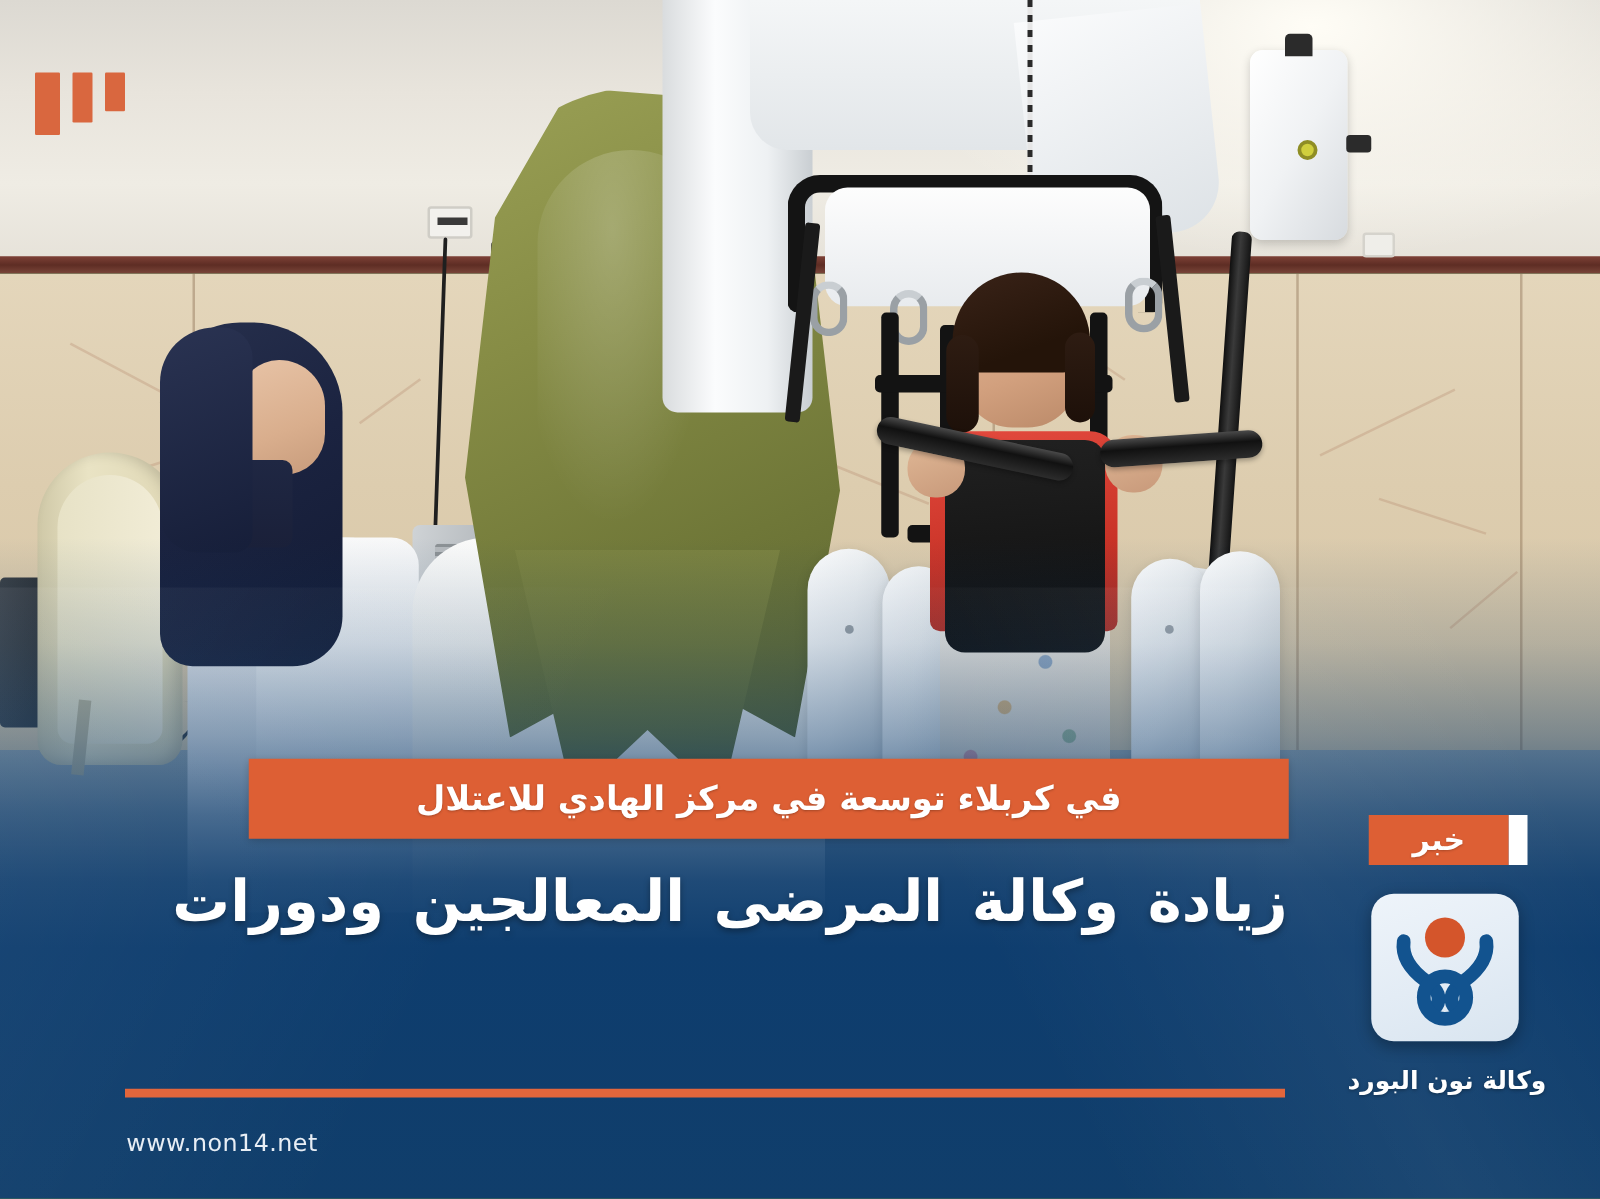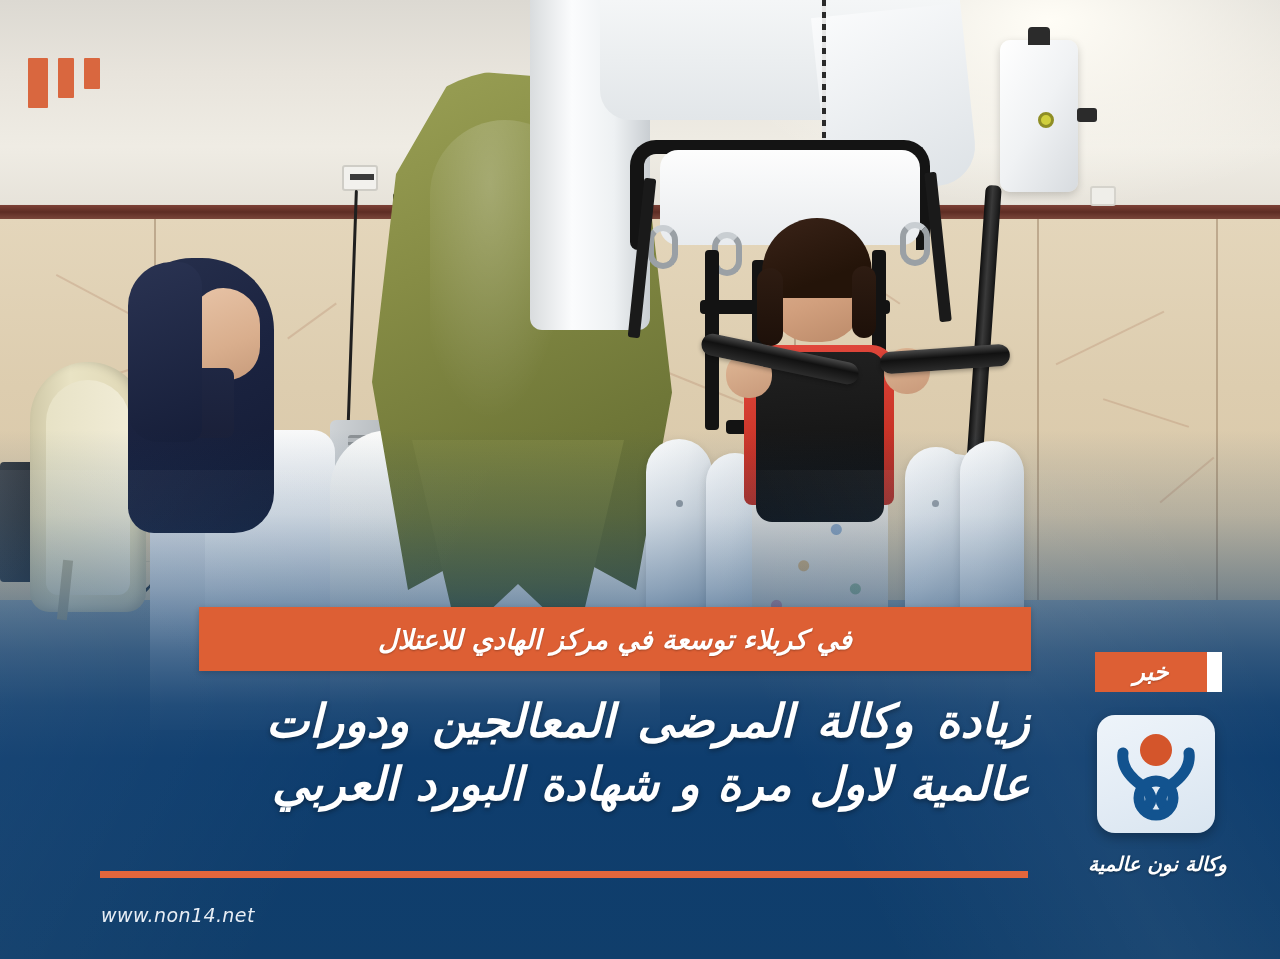--- a/index.html
+++ b/index.html
@@ -5,21 +5,20 @@
 <style>
   * { margin:0; padding:0; box-sizing:border-box; }
   html,body { background:#222; }
   body { font-family:"DejaVu Sans","Liberation Sans",sans-serif; }
 
   .card{
     position:relative;
     width:1280px; height:959px;
     overflow:hidden;
     background:#15803d;
-    font-style:italic;
   }
 
   
   .photo{ position:absolute; inset:0; overflow:hidden; }
 
   
   .wall-top{
     position:absolute; left:0; top:0; width:100%; height:210px;
     background:linear-gradient(180deg,#dcd9d2 0%,#e8e4dc 35%,#efece4 70%,#e6e2d9 100%);
   }
@@ -523,36 +522,35 @@
     <i></i>
     <i></i>
   </div>
 
   <div class="kicker">
     <span>في كربلاء توسعة في مركز الهادي للاعتلال</span>
   </div>
 
   <div class="headline">
     <span class="l1">زيادة وكالة المرضى المعالجين ودورات</span>
-    <span class="l2">عالمية لاول مرة و شهادة البورد العربي</span>
   </div>
 
   <div class="rule"></div>
 
   <div class="site">www.non14.net</div>
 
   <div class="badge">
     <span>خبر</span>
   </div>
   <div class="badge-tab"></div>
 
   <div class="logo">
     <svg viewBox="0 0 118 118" aria-hidden="true">
       <circle cx="59" cy="35" r="16" fill="#d4552b"></circle>
       <path d="M26 38 C24 52 33 62 44 70 C54 77 56 84 52 90" fill="none" stroke="#12538f" stroke-width="11" stroke-linecap="round"></path>
       <path d="M92 38 C94 52 85 62 74 70 C64 77 62 84 66 90" fill="none" stroke="#12538f" stroke-width="11" stroke-linecap="round"></path>
       <circle cx="59" cy="83" r="17" fill="none" stroke="#12538f" stroke-width="11"></circle>
     </svg>
   </div>
 
-  <div class="brand">وكالة نون عالمية</div>
+  <div class="brand">وكالة نون البورد</div>
 
 </div>
 
 </body></html>

